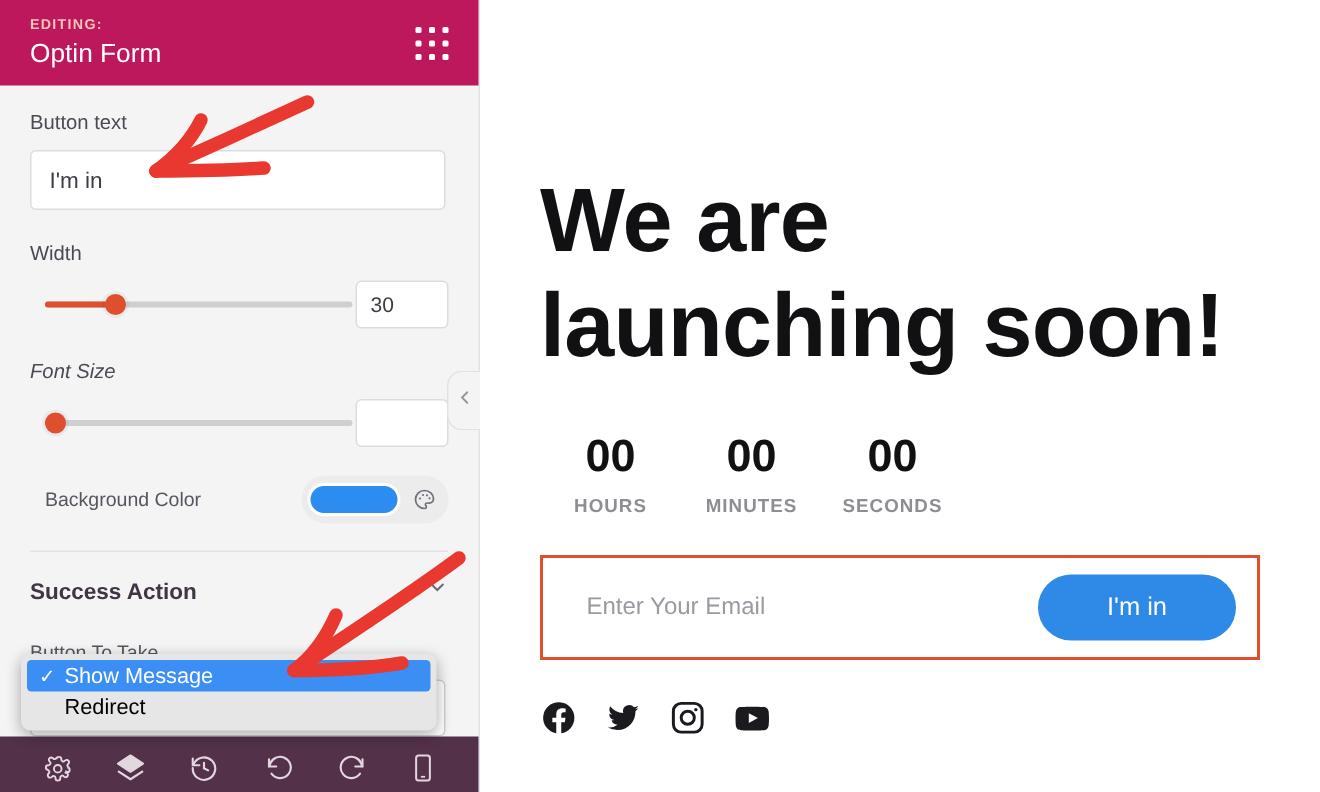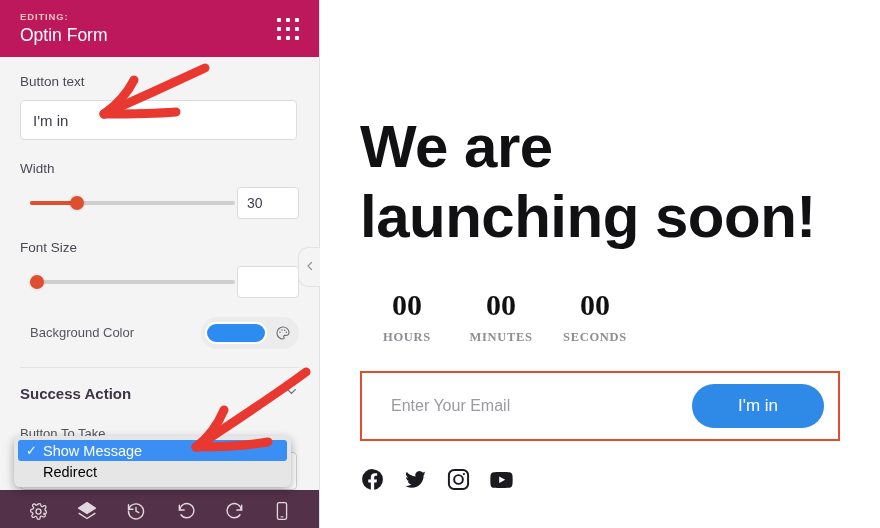--- a/index.html
+++ b/index.html
@@ -122,21 +122,21 @@
 
   
   .preview {
     flex: 1 1 auto; position: relative; background: #fff;
     padding: 0 40px; display: flex; flex-direction: column;
   }
   .headline {
     font-size: 60px; font-weight: bold; color: #111113; line-height: 1.17;
     letter-spacing: -.5px; margin-top: 112px; width: 470px;
   }
-  .countdown { display: flex; margin-top: 36px; font-family: Liberation Serif, serif; }
+  .countdown { display: flex; margin-top: 36px; }
   .cd-unit { width: 94px; text-align: center; }
   .cd-val { font-size: 30px; font-weight: bold; color: #111113; line-height: 34px; }
   .cd-lbl { font-size: 12.5px; font-weight: bold; color: #8d8d93;
             letter-spacing: .055em; margin-top: 8px; }
 
   .optin {
     margin-top: 26px; width: 480px; height: 70px;
     border: 2px solid #e04e30; background: #fff;
     display: flex; align-items: center; justify-content: space-between;
     padding: 0 14px 0 29px;
@@ -195,21 +195,21 @@
       <div class="row">
         <div class="slider-wrap">
           <div class="track"></div>
           <div class="track-fill" id="wfill" style="width: 47.11px;"></div>
           <div class="knob" id="wknob" style="left: 40.11px;"></div>
         </div>
         <input class="num-input" type="text" value="30" style="">
       </div>
 
       
-      <div class="field-label" style="margin-top:20px;">Font Size</div>
+      <div class="field-label" style="margin-top:20px;font-style:italic;">Font Size</div>
       <div class="row">
         <div class="slider-wrap">
           <div class="track"></div>
           <div class="track-fill" id="ffill" style="width: 7px;"></div>
           <div class="knob" id="fknob" style="left: 0px;"></div>
         </div>
         <input class="num-input" type="text" value="" style="">
       </div>
 
       

